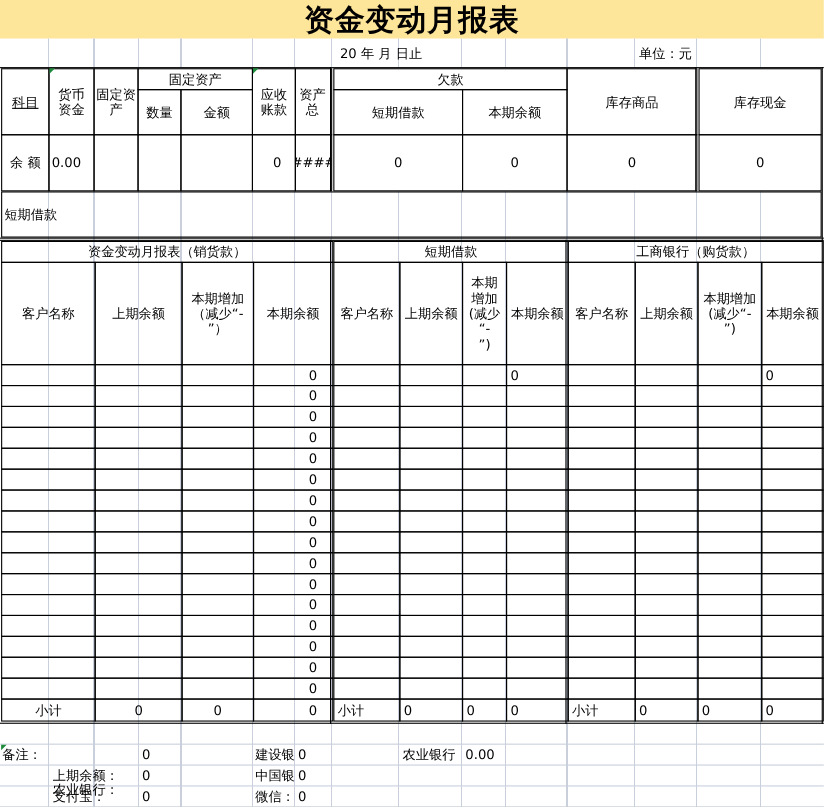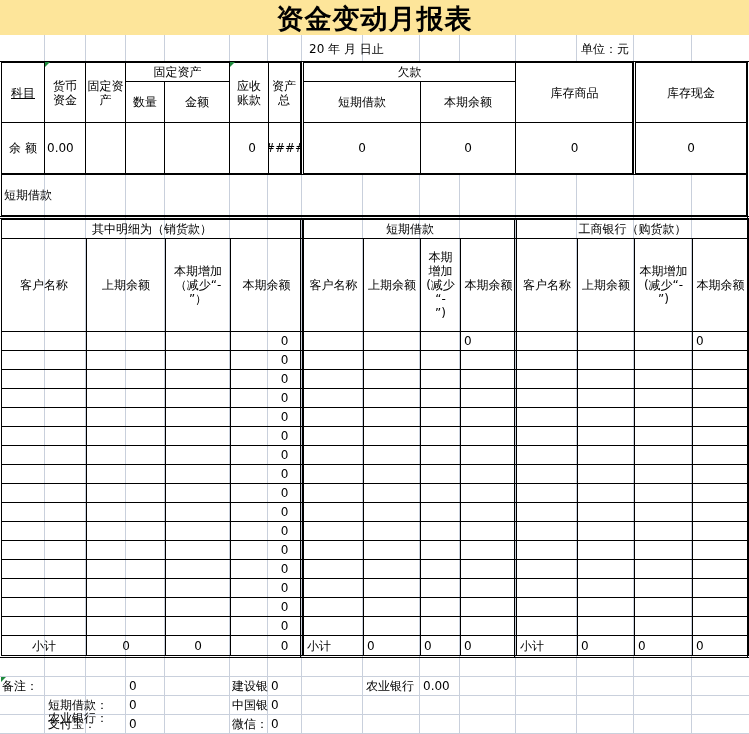--- a/index.html
+++ b/index.html
@@ -76,21 +76,21 @@
 <div class="c b" style="left:515px;top:122px;width:119px;height:52px;">0</div>
 <div class="c b" style="left:635px;top:122px;width:112px;height:52px;">0</div>
 
 <div class="bl" style="left:300px;top:61px;width:1px;height:113px;"></div>
 <div class="bl" style="left:632px;top:61px;width:1px;height:113px;"></div>
 <div class="bl" style="left:0;top:61px;width:749px;height:1px;"></div>
 
 <div class="c b l" style="left:1px;top:174px;width:746px;height:42px;padding-left:2px;">短期借款</div>
 
 <div id="detail-area">
-    <div class="c b" style="left:1px;top:219px;width:302px;height:20px;">其中明细为（销货款）</div>
+    <div class="c b" style="left:1px;top:219px;width:302px;height:20px;">资金变动月报表（销货款）</div>
     <div class="c b" style="left:1px;top:238px;width:86px;height:94px;">客户名称</div>
     <div class="c b" style="left:86px;top:238px;width:80px;height:94px;">上期余额</div>
     <div class="c b" style="left:165px;top:238px;width:66px;height:94px;">本期增加
 （减少“-
 ”）</div>
     <div class="c b" style="left:230px;top:238px;width:73px;height:94px;">本期余额</div>
     <div class="c b" style="left:1px;top:331px;width:86px;height:20px;"></div>
     <div class="c b" style="left:86px;top:331px;width:80px;height:20px;"></div>
     <div class="c b" style="left:165px;top:331px;width:66px;height:20px;"></div>
     <div class="c b r" style="left:230px;top:331px;width:73px;height:20px;padding-right:0;justify-content:center;padding-left:36px;">0</div>
@@ -314,21 +314,21 @@
     <div class="bl" style="left:0;top:218px;width:749px;height:1px;"></div>
     <div class="bl" style="left:0;top:657px;width:749px;height:1px;"></div>
     <div class="bl" style="left:300px;top:218px;width:1px;height:440px;"></div>
     <div class="bl" style="left:514px;top:218px;width:1px;height:440px;"></div>
     <div class="bl" style="left:747px;top:61px;width:1px;height:597px;"></div>
   </div>
 
 <div class="t" style="left:2px;top:679px;">备注：</div>
 <div class="t" style="left:48px;top:711px;">农业银行：</div>
 <div class="t" style="left:129px;top:679px;">0</div>
-<div class="t" style="left:48px;top:698px;">短期借款：</div>
+<div class="t" style="left:48px;top:698px;">上期余额：</div>
 <div class="t" style="left:129px;top:698px;">0</div>
 <div class="t" style="left:48px;top:717px;">支付宝：</div>
 <div class="t" style="left:129px;top:717px;">0</div>
 <div class="t" style="left:232px;top:679px;width:37px;overflow:hidden;">建设银</div>
 <div class="t" style="left:271px;top:679px;">0</div>
 <div class="t" style="left:232px;top:698px;width:37px;overflow:hidden;">中国银</div>
 <div class="t" style="left:271px;top:698px;">0</div>
 <div class="t" style="left:232px;top:717px;">微信：</div>
 <div class="t" style="left:271px;top:717px;">0</div>
 <div class="t" style="left:366px;top:679px;">农业银行</div>

